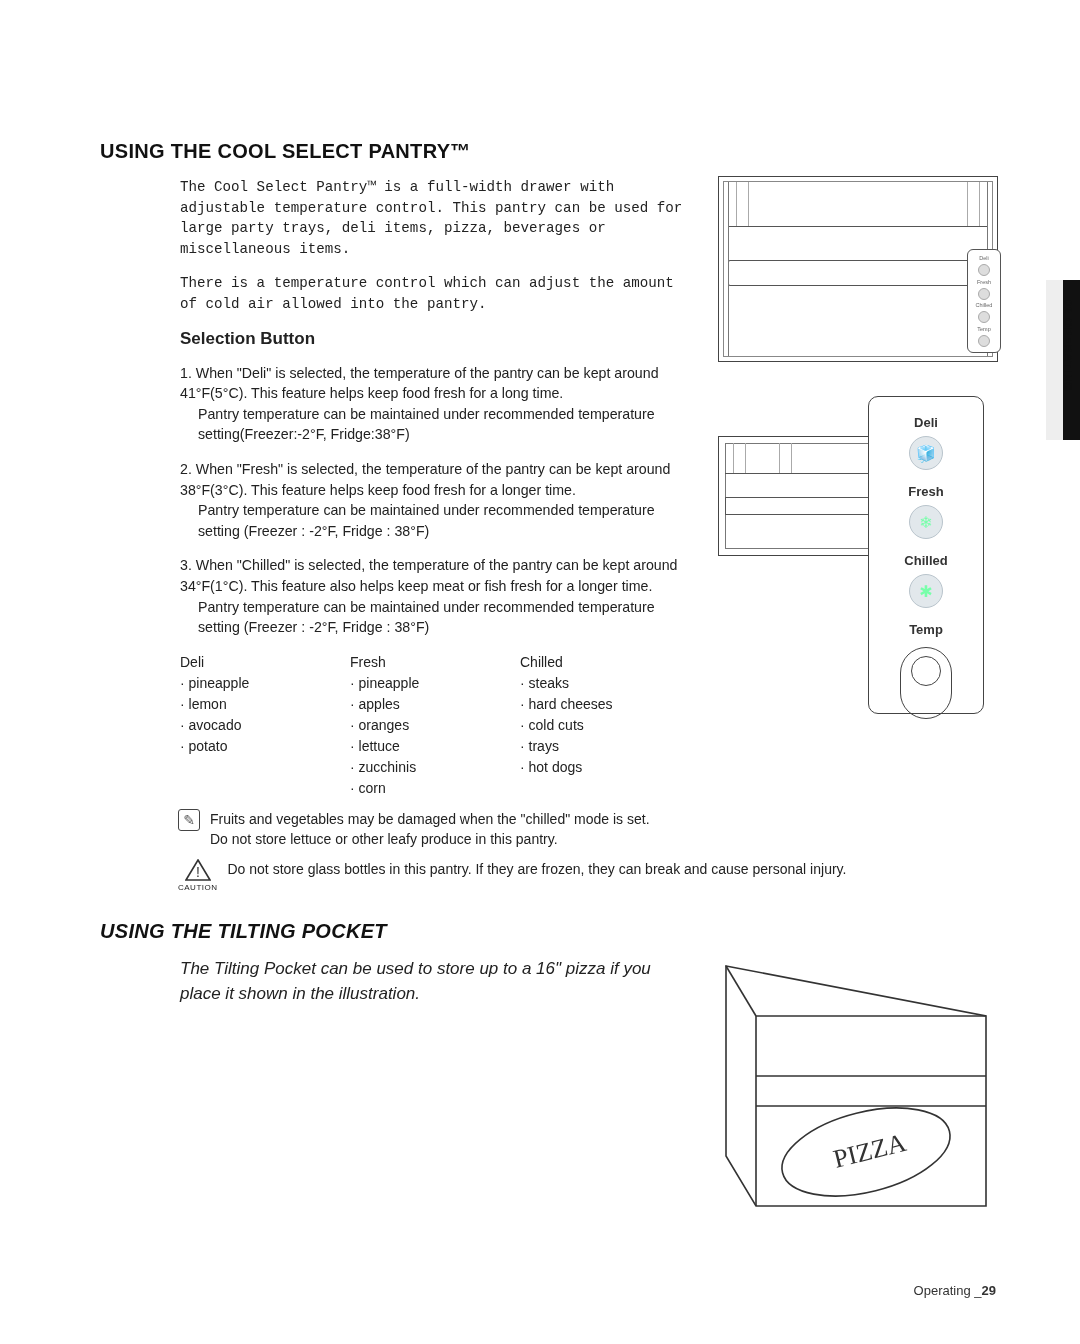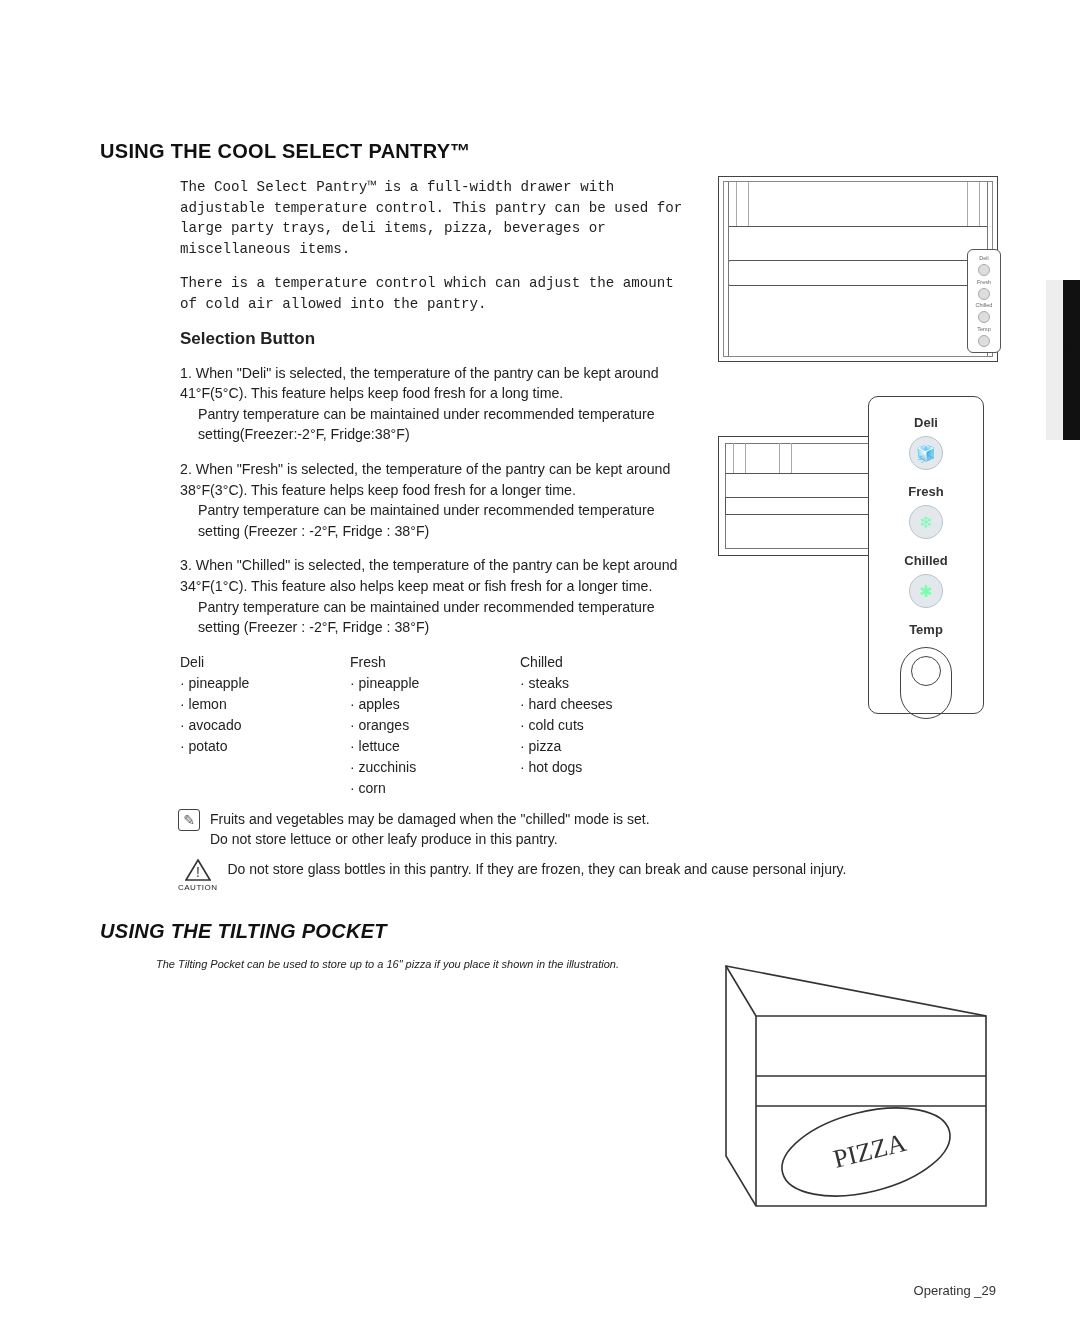--- a/index.html
+++ b/index.html
@@ -100,33 +100,33 @@
     font-size: 14px; color: #555;
   }
   .caution-wrap { display:flex; flex-direction:column; align-items:center; }
   .caution-tri {
     width:26px;height:22px;position:relative;
   }
   .caution-tri svg { display:block; }
   .caution-label { font-size: 8px; letter-spacing: 0.5px; margin-top:1px; }
   .section2 { margin-top: 26px; font-style: italic; }
   .tilting-copy {
-    margin-left: 56px;
-    font-size: 11px;
+    margin-left: 80px;
+    font-size: 17px;
     line-height: 1.45;
     max-width: 500px;
   }
   .footer {
     position: absolute;
     right: 84px;
     bottom: 46px;
     font-size: 13px;
     color: #333;
   }
-  .footer b { font-weight: normal; }
+  .footer b { font-weight: bold; }
 
   
   .fig1 {
     position: absolute;
     right: 82px;
     top: 176px;
     width: 280px;
     height: 186px;
     border: 1.5px solid #444;
   }
@@ -220,21 +220,21 @@
     <div>· oranges</div>
     <div>· lettuce</div>
     <div>· zucchinis</div>
     <div>· corn</div>
   </div>
   <div class="food-col">
     <div class="hdr">Chilled</div>
     <div>· steaks</div>
     <div>· hard cheeses</div>
     <div>· cold cuts</div>
-    <div>· pizza</div>
+    <div>· trays</div>
     <div>· hot dogs</div>
   </div>
 </div>
 
 <div class="note-row">
   <div class="note-icon">✎</div>
   <div>
     <div>Fruits and vegetables may be damaged when the "chilled" mode is set.</div>
     <div>Do not store lettuce or other leafy produce in this pantry.</div>
   </div>

